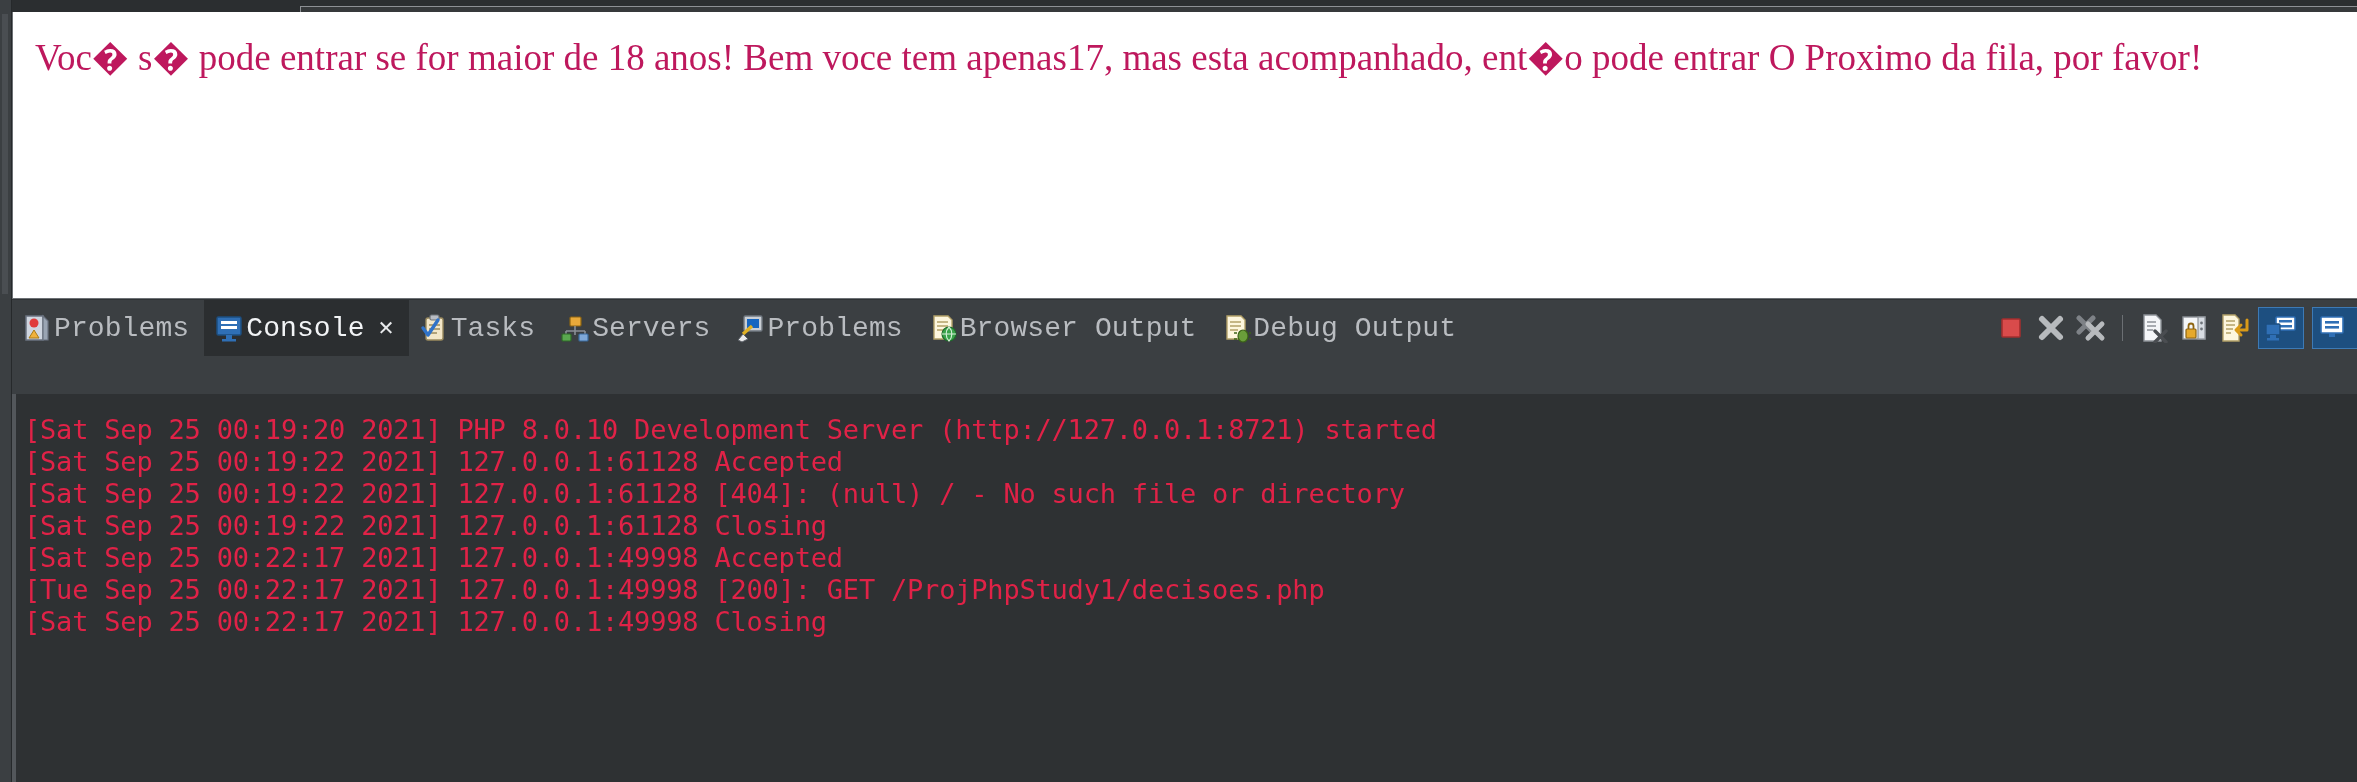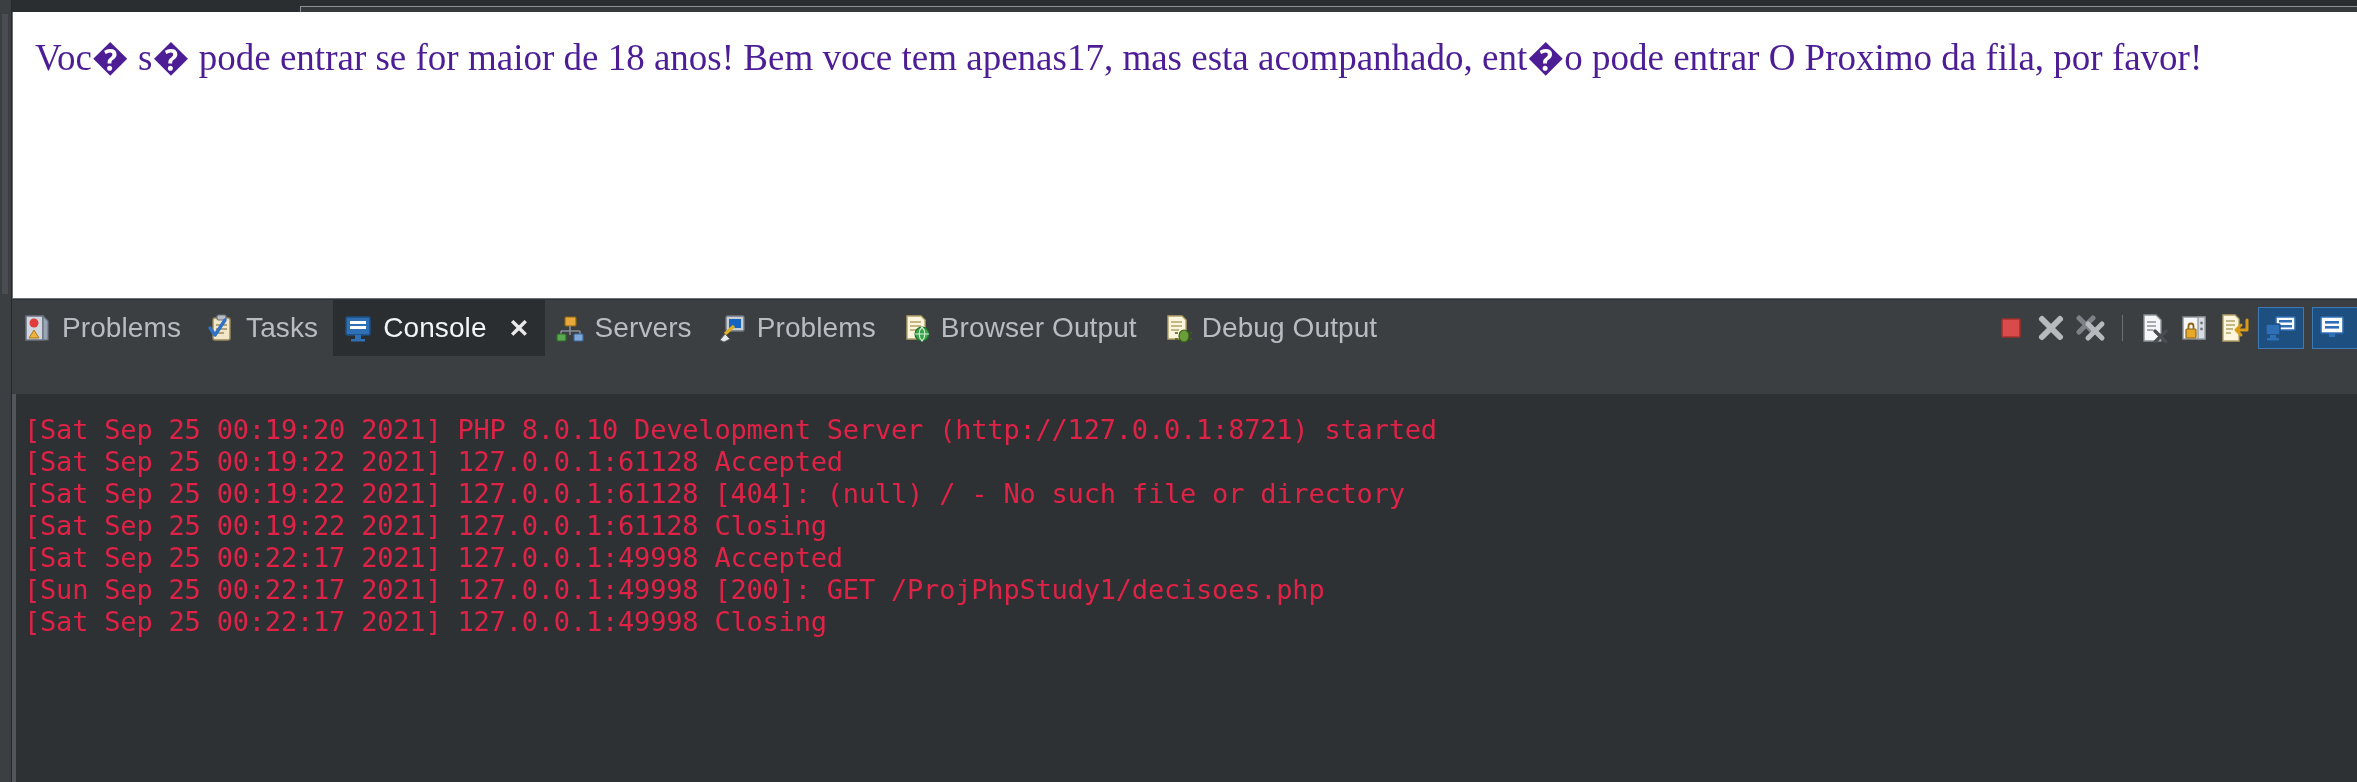--- a/index.html
+++ b/index.html
@@ -39,21 +39,21 @@
     width: 2345px; height: 287px;
     background: #ffffff;
     border: 1px solid #6c7074;
     border-top: none; border-right: none;
     overflow: hidden;
   }
   .preview-text {
     font-family: "Liberation Serif", serif;
     font-size: 37px;
     line-height: 1.28;
-    color: #4c1d95;
+    color: #be185d;
     padding: 22px 28px 0 22px;
     white-space: pre-wrap;
     word-break: break-word;
   }
 
   
   .view-container {
     position: absolute; left: 12px; top: 300px;
     width: 2345px; height: 482px;
     background: #3b3f42;
@@ -62,25 +62,26 @@
   
   .tab-bar {
     position: relative;
     height: 56px;
     background: #3b3f42;
     display: flex;
     align-items: stretch;
     overflow: hidden;
   }
   .tab {
-    display: flex; align-items: center; gap: 10px;
+    display: flex; align-items: center; gap: 2px;
     padding: 0 15px 0 10px;
     height: 56px;
     cursor: default;
     white-space: nowrap;
+    font-family: Liberation Mono, monospace;
   }
   .tab .tab-label {
     font-size: 28px;
     color: #b9bcc0;
     letter-spacing: 0.1px;
   }
   .tab.active { background: #2b2e30; }
   .tab.active .tab-label { color: #f2f4f6; }
   .tab-close {
     font-size: 25px; font-weight: bold; color: #e8eaec;
@@ -157,44 +158,44 @@
         <svg width="30" height="30" viewBox="0 0 30 30">
           <rect x="4" y="3" width="17" height="24" fill="#cfd6e0" stroke="#6b7380" stroke-width="1.5"></rect>
           <path d="M21 3 L26 8 L26 27 L21 27 Z" fill="#9aa5b3" stroke="#6b7380" stroke-width="1.2"></path>
           <circle cx="12" cy="10" r="4.5" fill="#e03c3c"></circle>
           <path d="M12 17 L17 25 L7 25 Z" fill="#f0b23c" stroke="#a97b16" stroke-width="1"></path>
         </svg>
       </span>
       <span class="tab-label">Problems</span>
     </div>
 
-    <div class="tab">
-      <span class="ic">
-        <svg width="30" height="30" viewBox="0 0 30 30">
-          <rect x="7" y="5" width="17" height="22" rx="2" fill="#f2e6c8" stroke="#9a8a5e" stroke-width="1.4"></rect>
-          <rect x="11" y="2" width="9" height="5" rx="1.5" fill="#b9bdc4" stroke="#6f7479" stroke-width="1.2"></rect>
-          <path d="M10 12 h11 M10 16 h11 M10 20 h8" stroke="#9a8a5e" stroke-width="1.4"></path>
-          <path d="M4 15 L9 22 L19 7" fill="none" stroke="#2f72c8" stroke-width="3.4" stroke-linecap="round" stroke-linejoin="round"></path>
-        </svg>
-      </span>
-      <span class="tab-label">Tasks</span>
-    </div>
-
     <div class="tab active">
       <span class="ic">
         <svg width="30" height="30" viewBox="0 0 30 30">
           <rect x="3" y="4" width="24" height="18" rx="1.5" fill="#2f6fb5" stroke="#1d4f80" stroke-width="1.5"></rect>
           <rect x="7" y="8" width="16" height="3" fill="#ffffff"></rect>
           <rect x="7" y="13" width="16" height="3" fill="#ffffff"></rect>
           <rect x="12" y="22" width="6" height="4" fill="#2f6fb5"></rect>
           <rect x="8" y="26" width="14" height="2.5" fill="#2f6fb5"></rect>
         </svg>
       </span>
       <span class="tab-label">Console</span>
       <span class="tab-close">✕</span>
+    </div>
+
+    <div class="tab">
+      <span class="ic">
+        <svg width="30" height="30" viewBox="0 0 30 30">
+          <rect x="7" y="5" width="17" height="22" rx="2" fill="#f2e6c8" stroke="#9a8a5e" stroke-width="1.4"></rect>
+          <rect x="11" y="2" width="9" height="5" rx="1.5" fill="#b9bdc4" stroke="#6f7479" stroke-width="1.2"></rect>
+          <path d="M10 12 h11 M10 16 h11 M10 20 h8" stroke="#9a8a5e" stroke-width="1.4"></path>
+          <path d="M4 15 L9 22 L19 7" fill="none" stroke="#2f72c8" stroke-width="3.4" stroke-linecap="round" stroke-linejoin="round"></path>
+        </svg>
+      </span>
+      <span class="tab-label">Tasks</span>
     </div>
 
     <div class="tab">
       <span class="ic">
         <svg width="30" height="30" viewBox="0 0 30 30">
           <rect x="10" y="4" width="11" height="9" rx="1" fill="#e8a93a" stroke="#8e6512" stroke-width="1.2"></rect>
           <path d="M15 13 v5 M6 18 h19 M6 18 v4 M25 18 v4 M15 18 v4" stroke="#8a8f96" stroke-width="1.6"></path>
           <rect x="2" y="21" width="9" height="7" rx="1" fill="#5aa84f" stroke="#2f6b28" stroke-width="1.2"></rect>
           <rect x="19" y="21" width="9" height="7" rx="1" fill="#7fa8d8" stroke="#3a6b9e" stroke-width="1.2"></rect>
         </svg>
@@ -301,16 +302,16 @@
     </div>
   </div>
 
 
   <div class="console-body">
     <div class="console-line">[Sat Sep 25 00:19:20 2021] PHP 8.0.10 Development Server (http://127.0.0.1:8721) started</div>
     <div class="console-line">[Sat Sep 25 00:19:22 2021] 127.0.0.1:61128 Accepted</div>
     <div class="console-line">[Sat Sep 25 00:19:22 2021] 127.0.0.1:61128 [404]: (null) / - No such file or directory</div>
     <div class="console-line">[Sat Sep 25 00:19:22 2021] 127.0.0.1:61128 Closing</div>
     <div class="console-line">[Sat Sep 25 00:22:17 2021] 127.0.0.1:49998 Accepted</div>
-    <div class="console-line">[Sun Sep 25 00:22:17 2021] 127.0.0.1:49998 [200]: GET /ProjPhpStudy1/decisoes.php</div>
+    <div class="console-line">[Tue Sep 25 00:22:17 2021] 127.0.0.1:49998 [200]: GET /ProjPhpStudy1/decisoes.php</div>
     <div class="console-line">[Sat Sep 25 00:22:17 2021] 127.0.0.1:49998 Closing</div>
   </div>
 </div>
 
 </body></html>

